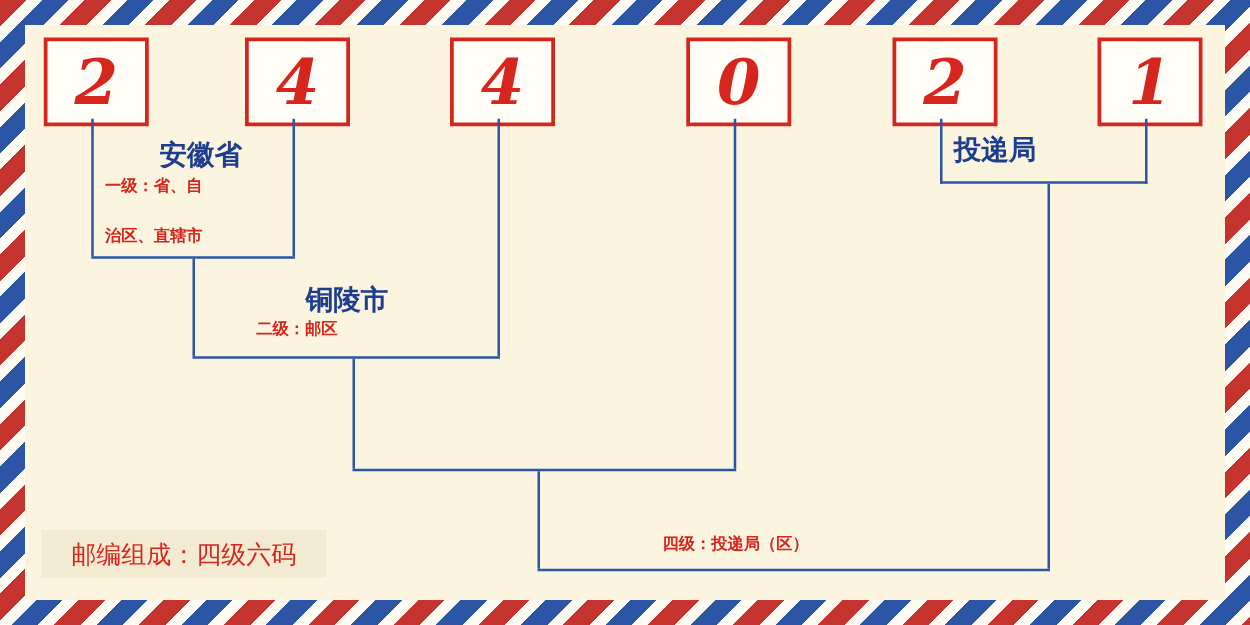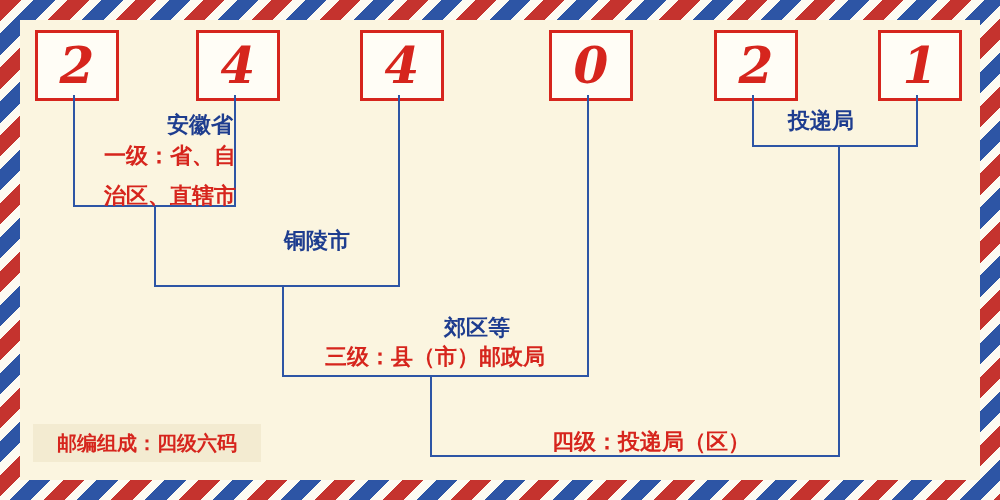--- a/index.html
+++ b/index.html
@@ -25,29 +25,29 @@
   .digit {
     font-family:"DejaVu Serif","Liberation Serif",serif;
     font-style:italic; font-weight:700; font-size:50px;
     color:#d6251d; line-height:1;
   }
   .line { position:absolute; background:#2d55a5; }
   .lv { width:2px; }
   .lh { height:2px; }
   .name {
     position:absolute; color:#1e3d8f; font-weight:700; font-size:22px;
-    text-align:right; line-height:1.2;
+    text-align:center; line-height:1.2;
   }
   .desc {
-    position:absolute; color:#d6251d; font-weight:700; font-size:22px;
-    text-align:right; line-height:1.25;
+    position:absolute; color:#d6251d; font-weight:700; font-size:13px;
+    text-align:left; line-height:1.25;
   }
   .footer-note {
     position:absolute; left:33px; top:424px; width:228px; height:38px;
-    background:#f3ebd1; color:#d6251d; font-weight:700; font-size:20px;
+    background:#f3ebd1; color:#d6251d; font-weight:400; font-size:20px;
     line-height:38px; text-align:center;
   }
 </style>
 </head>
 <body>
 
 <div class="frame">
   <div class="inner"></div>
 
   <div class="digit-box" style="left:35px">
@@ -87,22 +87,21 @@
 
   <div class="line lv" style="left:752px;top:95px;height:52px"></div>
   <div class="line lv" style="left:916px;top:95px;height:52px"></div>
   <div class="line lh" style="left:752px;top:145px;width:166px"></div>
 
   <div class="name" style="left:88px;top:112px;width:145px">安徽省</div>
   <div class="desc" style="left:84px;top:142px;width:152px">一级：省、自</div>
   <div class="desc" style="left:84px;top:182px;width:152px">治区、直辖市</div>
 
   <div class="name" style="left:205px;top:228px;width:145px">铜陵市</div>
+  <div class="desc" style="left:205px;top:256px;width:145px">二级：邮区</div>
 
-  <div class="name" style="left:350px;top:315px;width:160px">郊区等</div>
-  <div class="desc" style="left:315px;top:343px;width:230px">三级：县（市）邮政局</div>
 
   <div class="desc" style="left:530px;top:428px;width:220px">四级：投递局（区）</div>
 
   <div class="name" style="left:738px;top:108px;width:116px">投递局</div>
 
   <div class="footer-note">邮编组成：四级六码</div>
 </div>
 
 </body></html>

